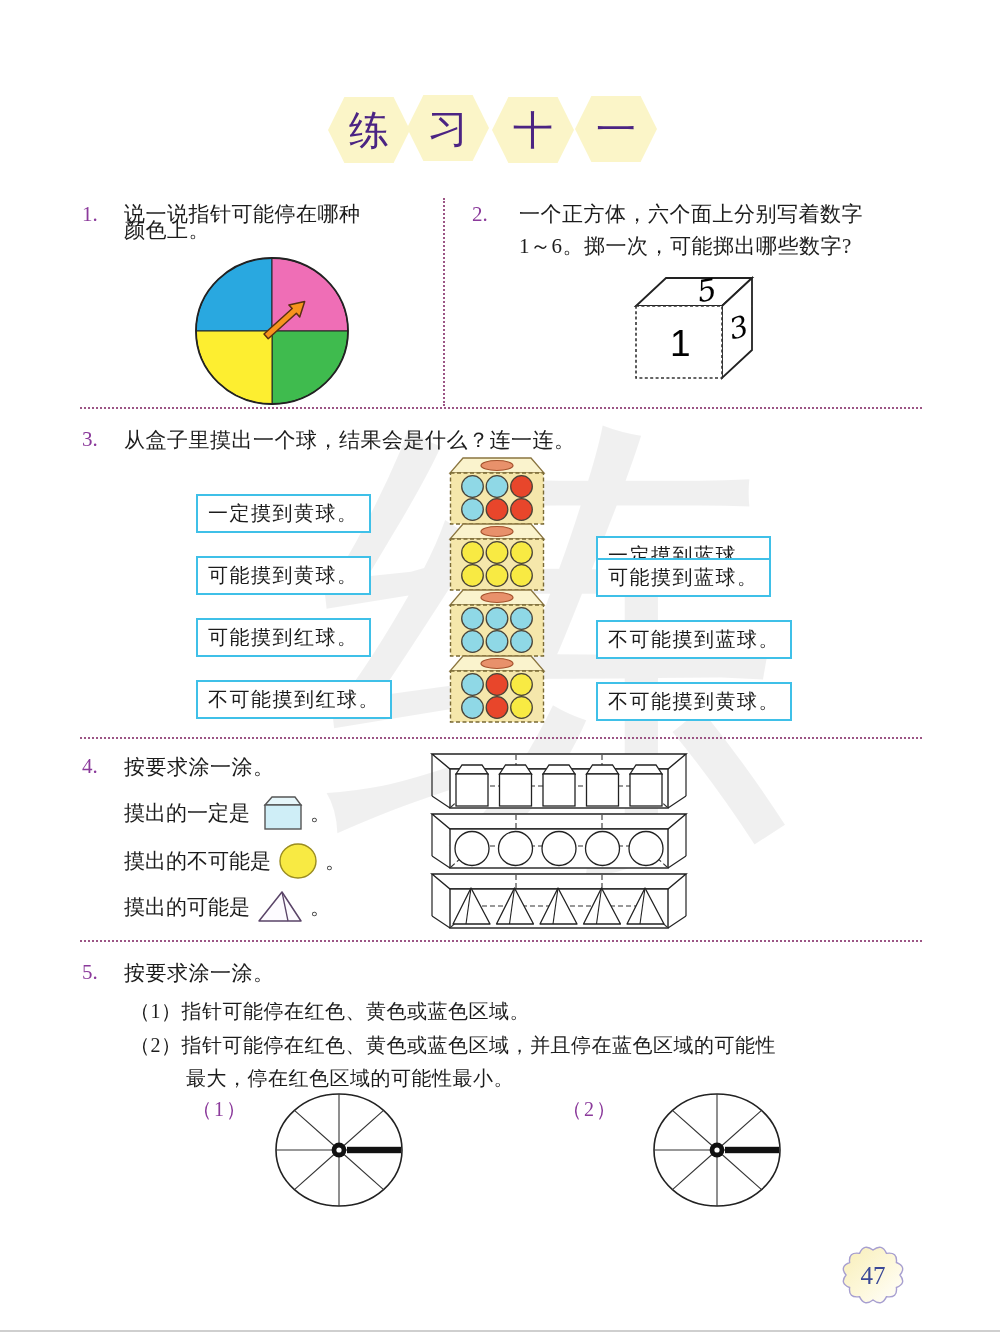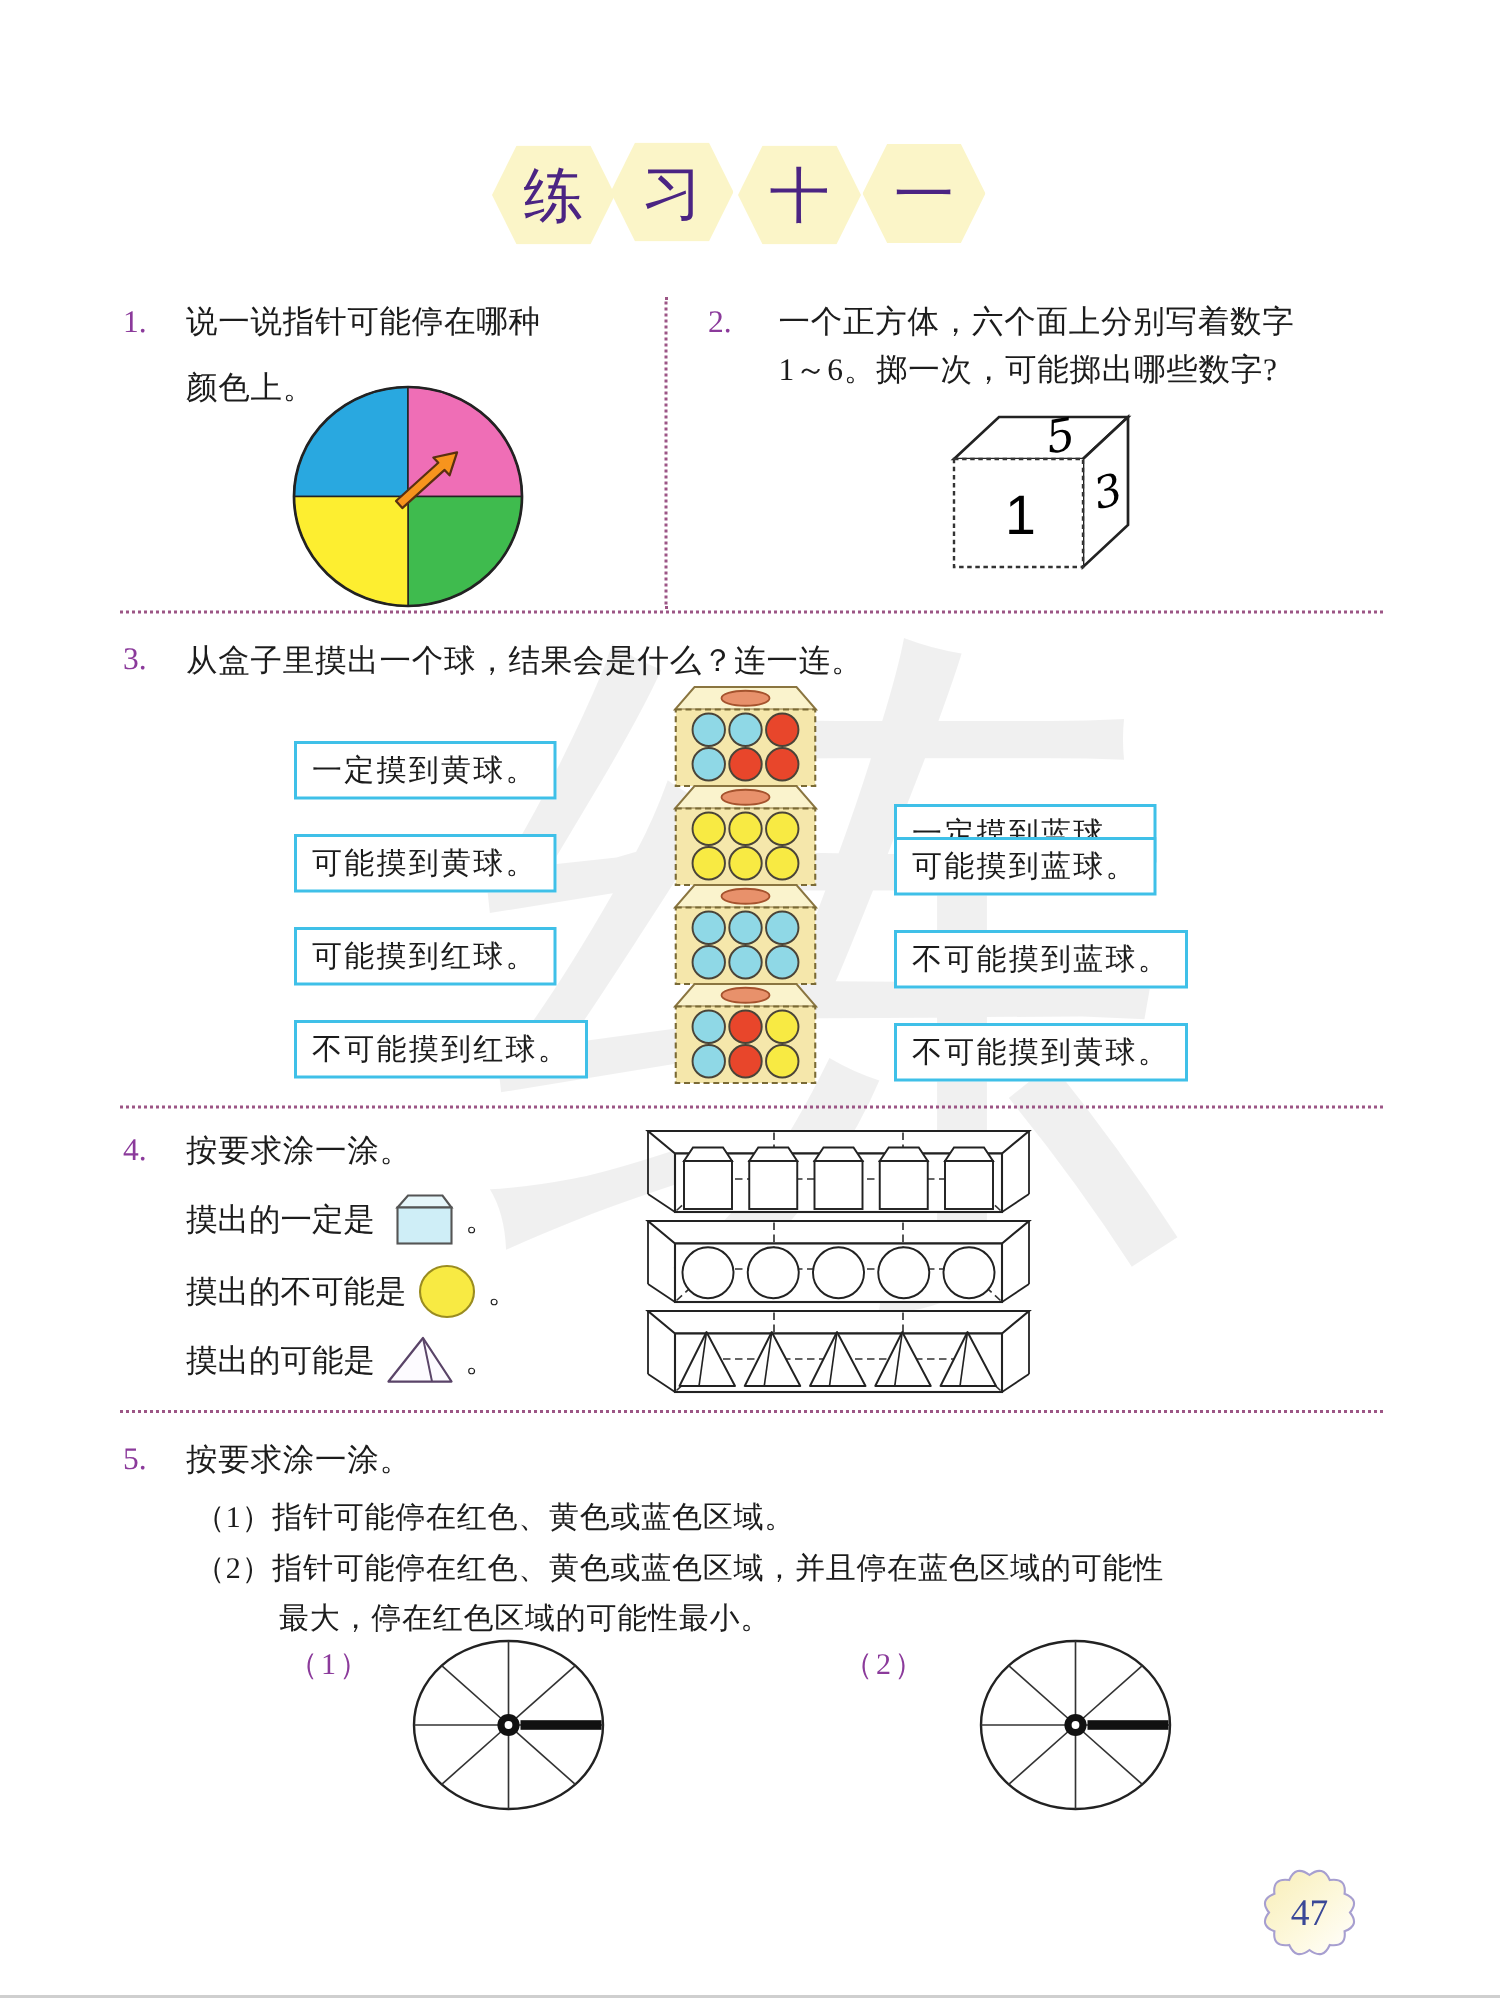--- a/index.html
+++ b/index.html
@@ -48,21 +48,21 @@
 
   <div class="watermark">练</div>
 
   <div class="hex" style="left:328px; top:97px;">练</div>
   <div class="hex" style="left:407px; top:95px;">习</div>
   <div class="hex" style="left:492px; top:97px;">十</div>
   <div class="hex" style="left:575px; top:96px;">一</div>
 
   <div class="qnum" style="left:82px;  top:202px;">1.</div>
   <div class="qtext" style="left:124px; top:200px;">说一说指针可能停在哪种</div>
-  <div class="qtext" style="left:124px; top:244px;">颜色上。</div>
+  <div class="qtext" style="left:124px; top:216px;">颜色上。</div>
 
   <svg style="left:194px; top:256px;" width="156" height="150" viewBox="0 0 156 150">
     <path d="M78,75 L78,2 A76,73 0 0 0 2,75 Z" stroke="#222" stroke-width="1" fill="#29a8e0"></path>
     <path d="M78,75 L78,2 A76,73 0 0 1 154,75 Z" stroke="#222" stroke-width="1" fill="#ef6eb6"></path>
     <path d="M78,75 L154,75 A76,73 0 0 1 78,148 Z" stroke="#222" stroke-width="1" fill="#3fbb4e"></path>
     <path d="M78,75 L78,148 A76,73 0 0 1 2,75 Z" stroke="#222" stroke-width="1" fill="#fdee30"></path>
     <ellipse cx="78" cy="75" rx="76" ry="73" fill="none" stroke="#222" stroke-width="1.8"></ellipse>
     <polygon points="74.2,82.7 102.4,57.3 105.7,60.9 110.7,45.6 94.9,49.0 98.2,52.5 70.0,78.0" stroke="#5a3010" stroke-width="1.5" stroke-linejoin="round" fill="#f7941d"></polygon>
   </svg>
 

